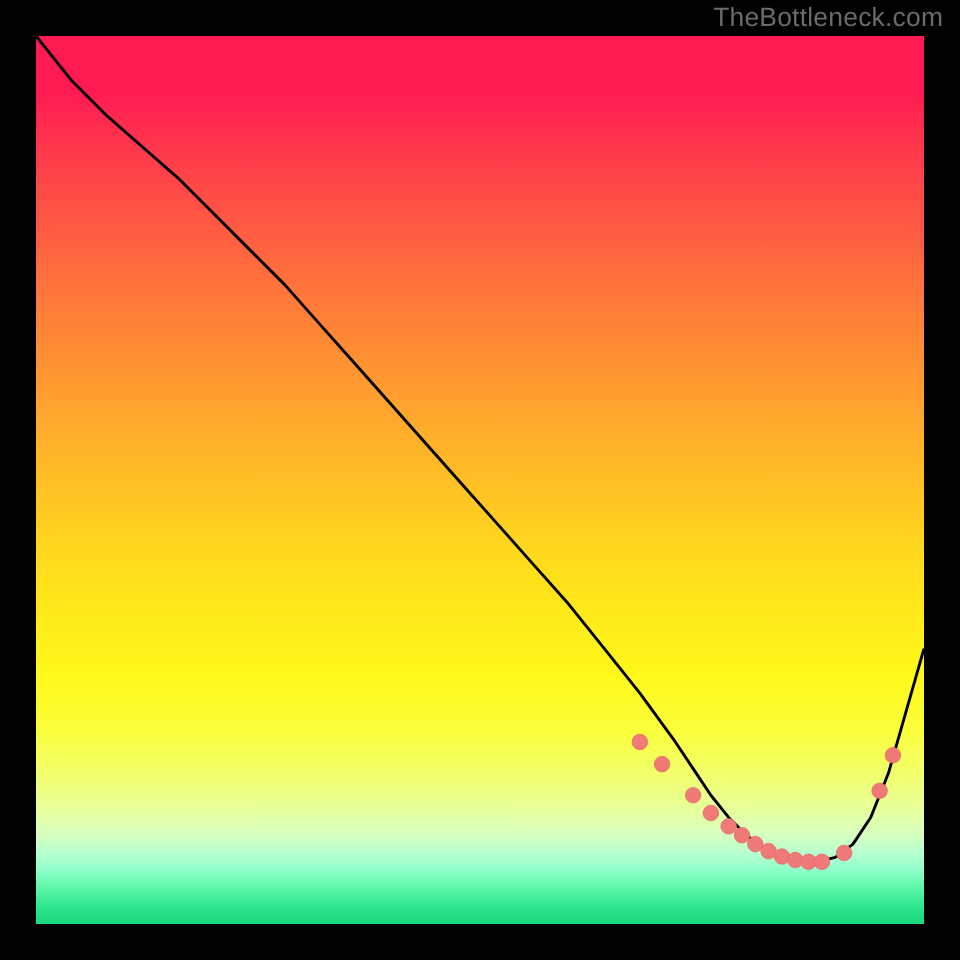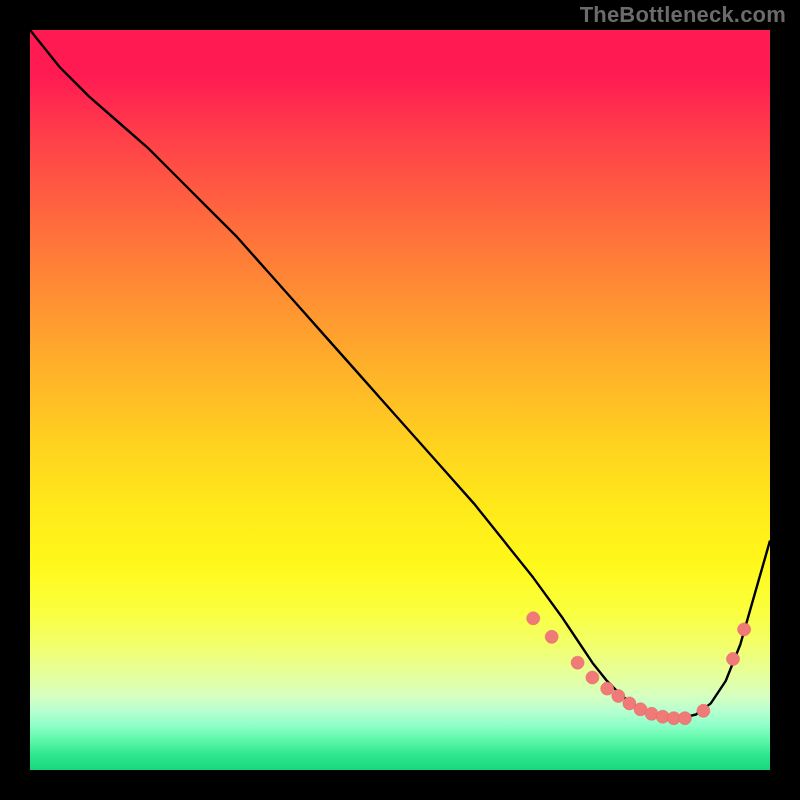--- a/index.html
+++ b/index.html
@@ -16,21 +16,21 @@
     width: 800px;
     height: 800px;
     background: #000;
   }
   .watermark {
     position: absolute;
     top: 2px;
     right: 14px;
     color: #6b6b6b;
     font-size: 22px;
-    font-weight: 700;
+    font-weight: 400;
     letter-spacing: 0.2px;
     user-select: none;
   }
   .plot-area {
     position: absolute;
     left: 30px;
     top: 30px;
     width: 740px;
     height: 740px;
     

